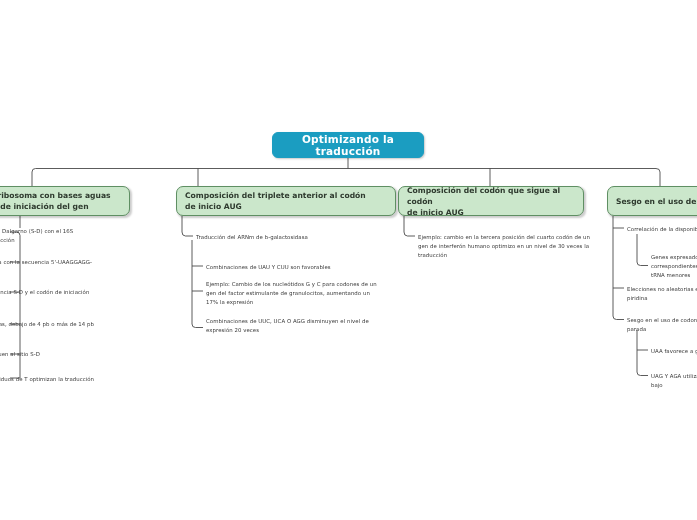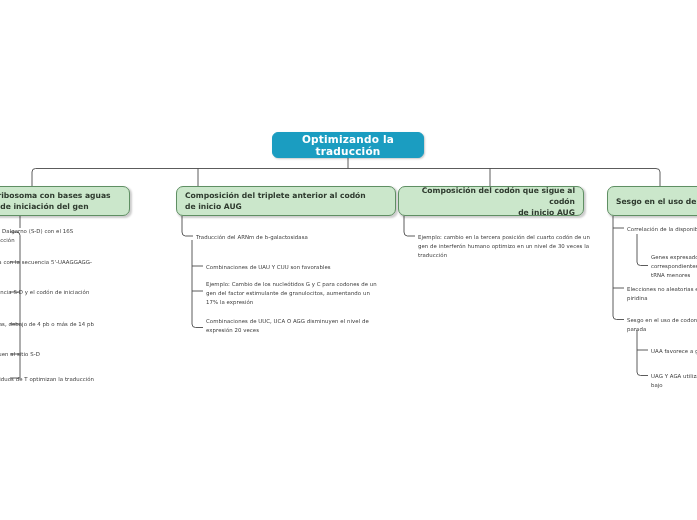--- a/index.html
+++ b/index.html
@@ -58,21 +58,21 @@
     font-weight: bold;
     font-size: 7.6px;
     line-height: 1.45;
     padding: 6px 8px;
     box-shadow: 1.5px 1.5px 2px rgba(0,0,0,0.20);
     display: flex;
     align-items: center;
   }
   .l1-node.center-text {
     justify-content: center;
-    text-align: right;
+    text-align: left;
   }
   
   .leaf {
     position: absolute;
     font-size: 5.4px;
     line-height: 1.62;
     color: #3a3a3a;
     letter-spacing: 0.05px;
   }
 </style>

